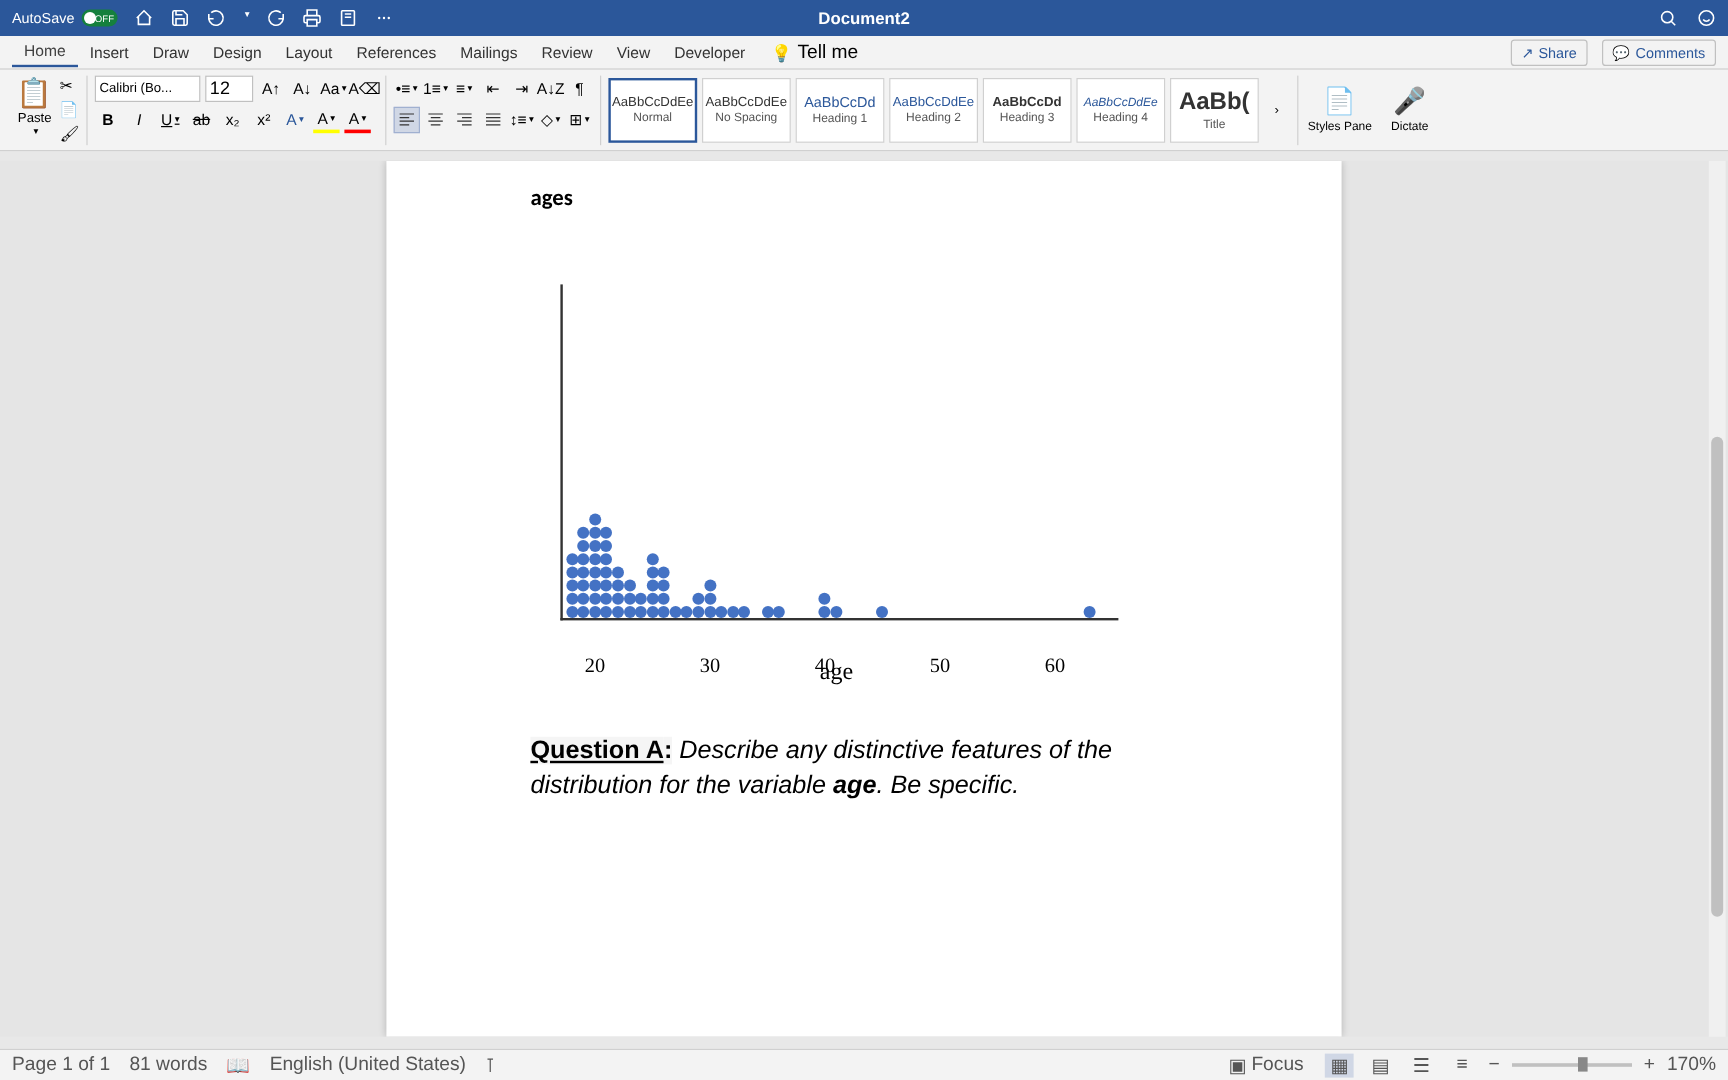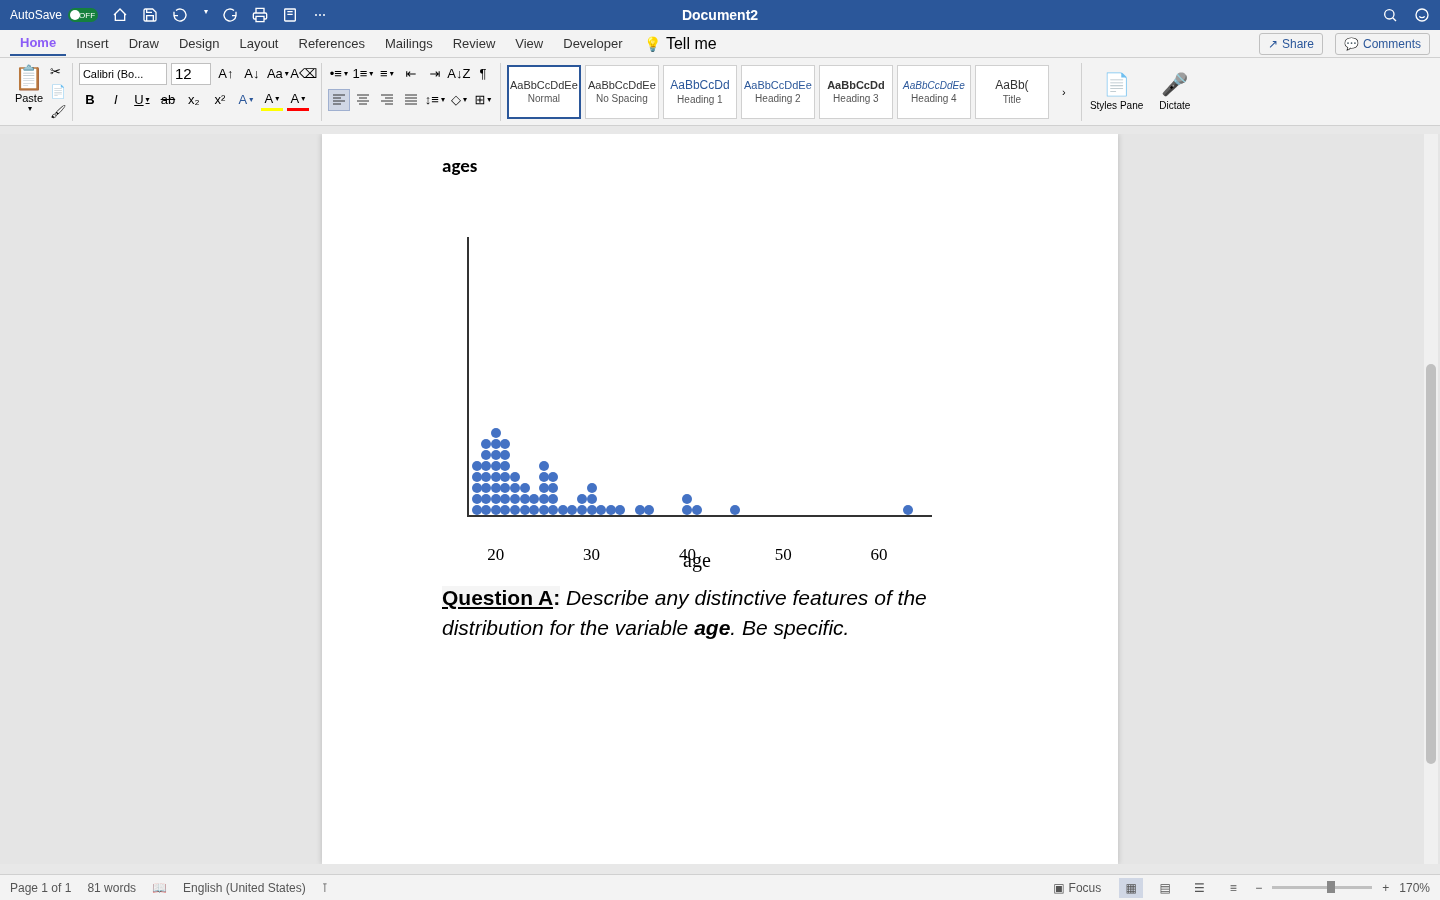--- a/index.html
+++ b/index.html
@@ -12,21 +12,21 @@
 .toggle-off { font-size: 8px; color: white; position: absolute; right: 3px; }
 .toggle::before { content: ''; width: 10px; height: 10px; background: white; border-radius: 50%; position: absolute; left: 2px; }
 .titlebar-icons { display: flex; gap: 14px; margin-left: 14px; }
 .titlebar-icon { width: 16px; height: 16px; cursor: pointer; display: flex; align-items: center; justify-content: center; }
 .doc-title { position: absolute; left: 50%; transform: translateX(-50%); font-size: 14px; font-weight: 600; }
 .titlebar-right { margin-left: auto; display: flex; gap: 16px; }
 
 
 .ribbon-tabs { background: #f3f3f3; height: 28px; display: flex; align-items: center; padding: 0 10px; border-bottom: 1px solid #d0d0d0; position: relative; }
 .tab { padding: 4px 10px; font-size: 13px; color: #333; cursor: pointer; }
-.tab.active { color: #8b5cf6; font-weight: 700; border-bottom: 2px solid #2b579a; }
+.tab.active { color: #404040; font-weight: 400; border-bottom: 2px solid #2b579a; }
 .tellme { display: flex; align-items: center; gap: 4px; margin-left: 12px; }
 .tellme-icon { font-size: 14px; }
 .ribbon-tabs-right { position: absolute; right: 10px; display: flex; gap: 12px; }
 .share-btn, .comments-btn { display: flex; align-items: center; gap: 4px; padding: 3px 8px; border: 1px solid #c0c0c0; border-radius: 3px; font-size: 12px; color: #2b579a; cursor: pointer; }
 
 
 .ribbon { background: #f3f3f3; height: 68px; display: flex; align-items: center; padding: 0 8px; border-bottom: 1px solid #d0d0d0; }
 .ribbon-group { display: flex; align-items: center; padding: 0 6px; border-right: 1px solid #d0d0d0; height: 58px; }
 .ribbon-group:last-of-type { border-right: none; }
 .paste-group { flex-direction: column; align-items: center; justify-content: center; gap: 2px; }
@@ -51,51 +51,51 @@
 .align-btn.active { background: #d0d7e5; border: 1px solid #a0b0d0; }
 
 .styles-group { display: flex; gap: 4px; align-items: center; }
 .style-item { width: 74px; height: 54px; border: 1px solid #d0d0d0; display: flex; flex-direction: column; align-items: center; justify-content: center; cursor: pointer; background: white; }
 .style-item.active { border: 2px solid #2b579a; }
 .style-preview { font-size: 11px; color: #333; }
 .style-preview.h1 { color: #2b579a; font-size: 12px; }
 .style-preview.h2 { color: #2b579a; font-size: 11px; }
 .style-preview.h3 { font-weight: bold; font-size: 11px; }
 .style-preview.h4 { color: #2b579a; font-style: italic; font-size: 10px; }
-.style-preview.title { font-size: 12px; }
+.style-preview.title { font-size: 20px; font-weight: bold; }
 .style-name { font-size: 10px; color: #555; margin-top: 2px; }
 
 .vertical-btn { display: flex; flex-direction: column; align-items: center; gap: 2px; padding: 0 8px; cursor: pointer; }
 .vertical-btn-icon { font-size: 22px; }
 .vertical-btn-label { font-size: 10px; text-align: center; }
 
 
 .doc-area { position: absolute; top: 134px; bottom: 36px; left: 0; right: 0; background: #e5e5e5; overflow: hidden; display: flex; justify-content: center; }
 .page { background: white; width: 796px; height: 100%; box-shadow: 0 0 6px rgba(0,0,0,0.2); padding: 20px 120px; position: relative; }
 .page-heading { font-family: "Calibri", sans-serif; font-size: 19px; font-weight: bold; margin-bottom: 60px; }
 
-.dotplot { position: relative; width: 470px; height: 330px; margin-left: 20px; margin-bottom: 16px; }
+.dotplot { position: relative; width: 470px; height: 330px; margin-left: 20px; margin-bottom: 44px; }
 .y-axis { position: absolute; left: 5px; top: 0; bottom: 50px; width: 2px; background: #333; }
 .x-axis { position: absolute; left: 5px; right: 0; bottom: 50px; height: 2px; background: #333; }
 .dots { position: absolute; left: 5px; right: 0; bottom: 52px; }
 .dot { position: absolute; width: 10px; height: 10px; background: #4472c4; border-radius: 50%; }
 .x-labels { position: absolute; bottom: 22px; left: 5px; right: 0; display: flex; }
 .x-label { position: absolute; font-size: 17px; font-family: serif; transform: translateX(-50%); }
 .x-title { position: absolute; bottom: -5px; left: 50%; transform: translateX(-50%); font-size: 20px; font-family: serif; }
 
 .question { font-family: "Calibri", sans-serif; font-size: 21px; line-height: 1.4; }
 .q-label { font-weight: bold; text-decoration: underline; background: #f5f5f5; }
 .q-text { font-style: italic; }
 .q-var { font-weight: bold; font-style: italic; }
 
 .scrollbar-v { position: absolute; right: 2px; top: 134px; bottom: 36px; width: 14px; background: #f0f0f0; }
 .scroll-thumb { position: absolute; right: 2px; width: 10px; background: #c0c0c0; border-radius: 5px; top: 230px; height: 400px; }
 
 
-.statusbar { position: absolute; bottom: 0; left: 0; right: 0; height: 26px; background: #f3f3f3; border-top: 1px solid #d0d0d0; display: flex; align-items: center; padding: 0 10px; font-size: 12px; color: #555; }
+.statusbar { position: absolute; bottom: 0; left: 0; right: 0; height: 26px; background: #f3f3f3; border-top: 1px solid #d0d0d0; display: flex; align-items: center; padding: 0 10px; font-size: 16px; color: #555; }
 .status-item { margin-right: 16px; }
 .statusbar-right { margin-left: auto; display: flex; align-items: center; gap: 10px; }
 .view-btn { width: 24px; height: 20px; display: flex; align-items: center; justify-content: center; cursor: pointer; }
 .view-btn.active { background: #d0d7e5; }
 .zoom-slider { width: 100px; height: 3px; background: #c0c0c0; position: relative; }
 .zoom-thumb { position: absolute; width: 8px; height: 12px; background: #888; top: -5px; left: 55px; }
 .focus-btn { display: flex; align-items: center; gap: 4px; padding: 2px 8px; cursor: pointer; }
 
 svg { width: 16px; height: 16px; }
 .dropdown-arrow { font-size: 8px; margin-left: 2px; }

